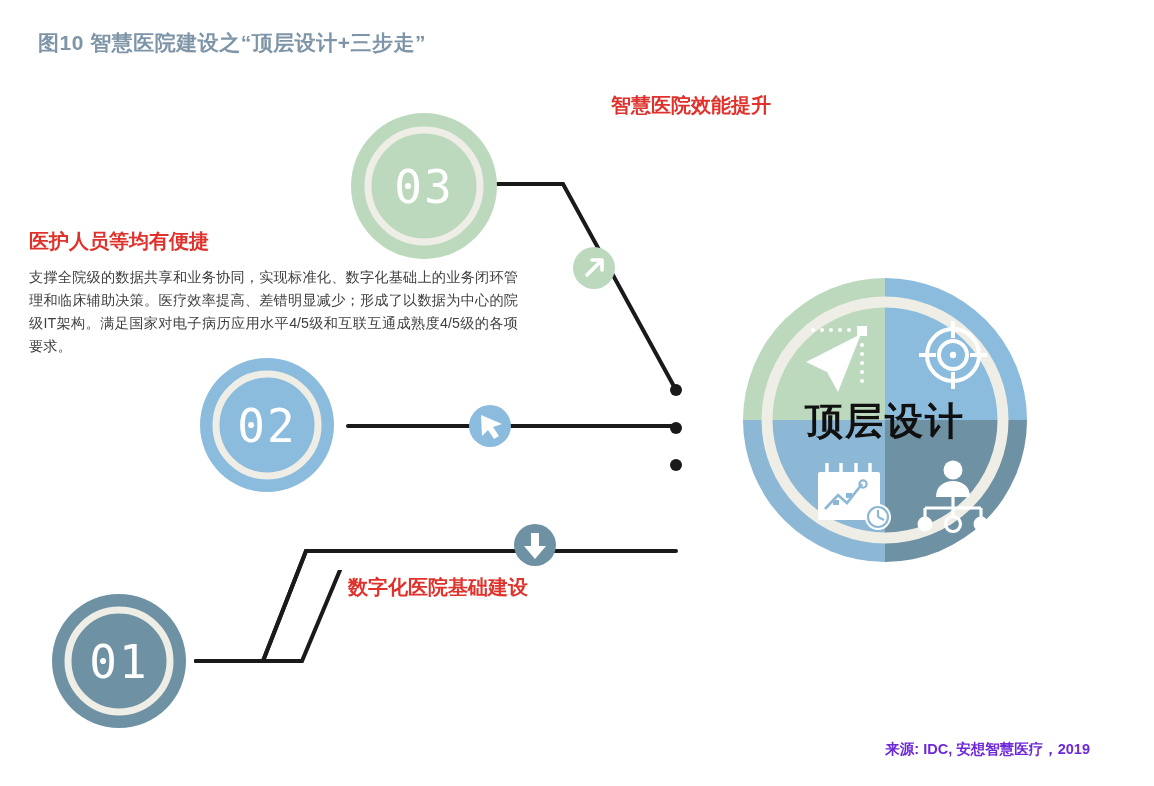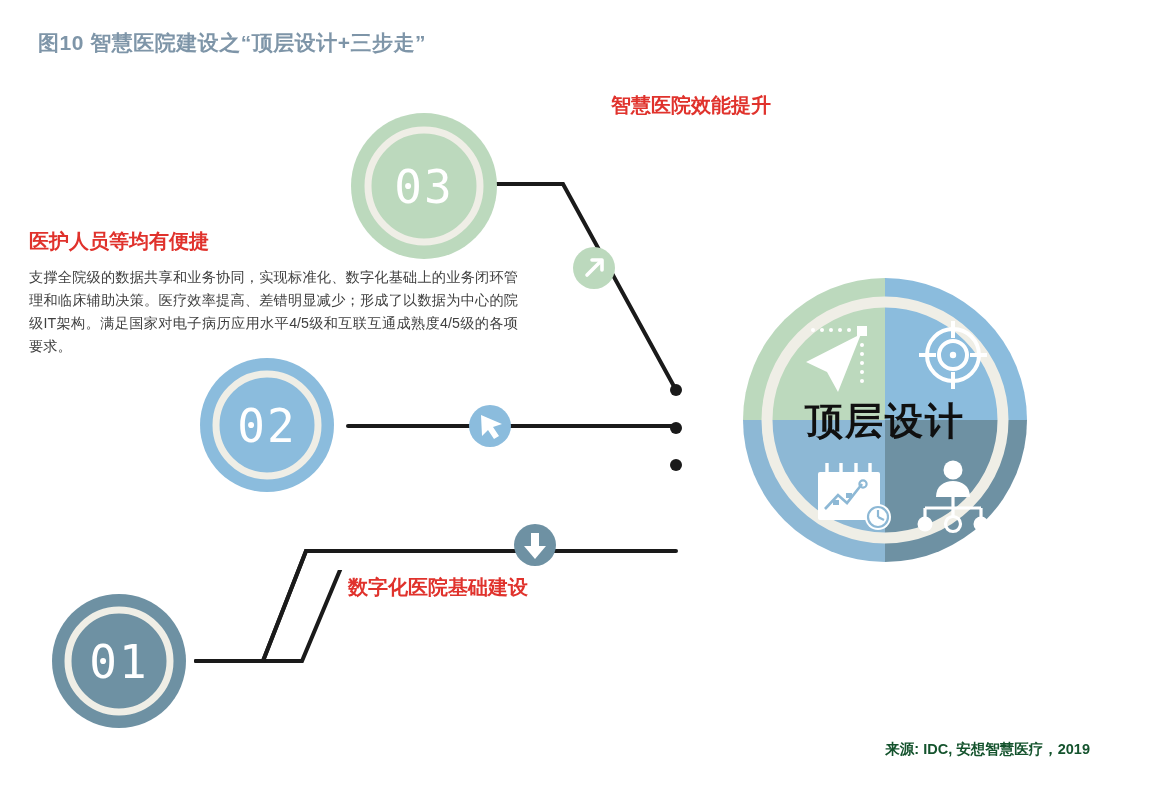--- a/index.html
+++ b/index.html
@@ -68,21 +68,21 @@
     fill: #101010;
     letter-spacing: 2px;
   }
 
   
   #source {
     position: absolute;
     right: 64px; top: 740px;
     font-size: 14.5px;
     font-weight: 700;
-    color: #14532d;
+    color: #6d28d9;
     white-space: nowrap;
   }
 </style>
 </head>
 <body>
 
 <div id="fig-title">图10 智慧医院建设之“顶层设计+三步走”</div>
 
 <svg id="canvas" viewBox="0 0 1154 786">
   <defs>

